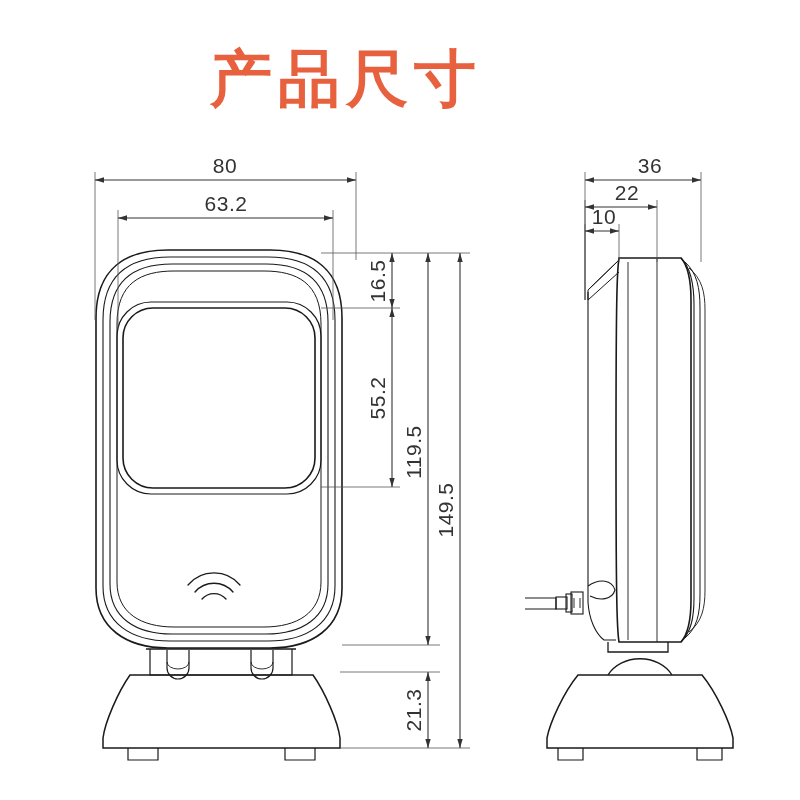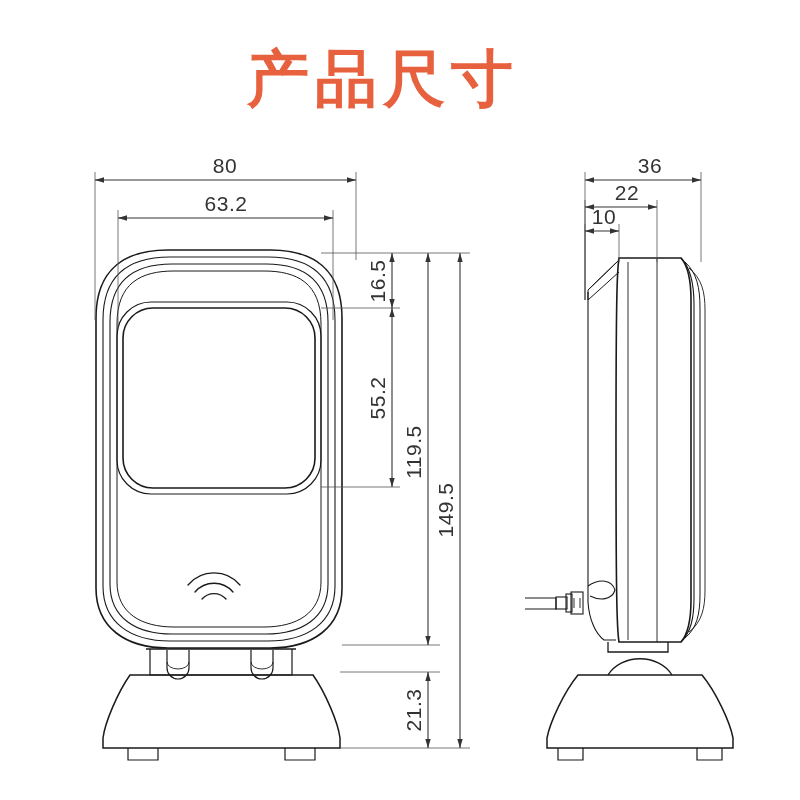--- a/index.html
+++ b/index.html
@@ -26,21 +26,20 @@
     top: 48px;
     width: 692px;
     text-align: center;
     font-family: "DejaVu Sans", "Liberation Sans", sans-serif;
     font-size: 62px;
     font-weight: bold;
     letter-spacing: 6px;
     color: #E8613F;
     line-height: 1;
     user-select: none;
-    margin-left: 37px;
   }
   svg#drawing {
     position: absolute;
     left: 0;
     top: 0;
     width: 800px;
     height: 800px;
   }
   .dimtext {
     font-family: "Liberation Sans", sans-serif;

